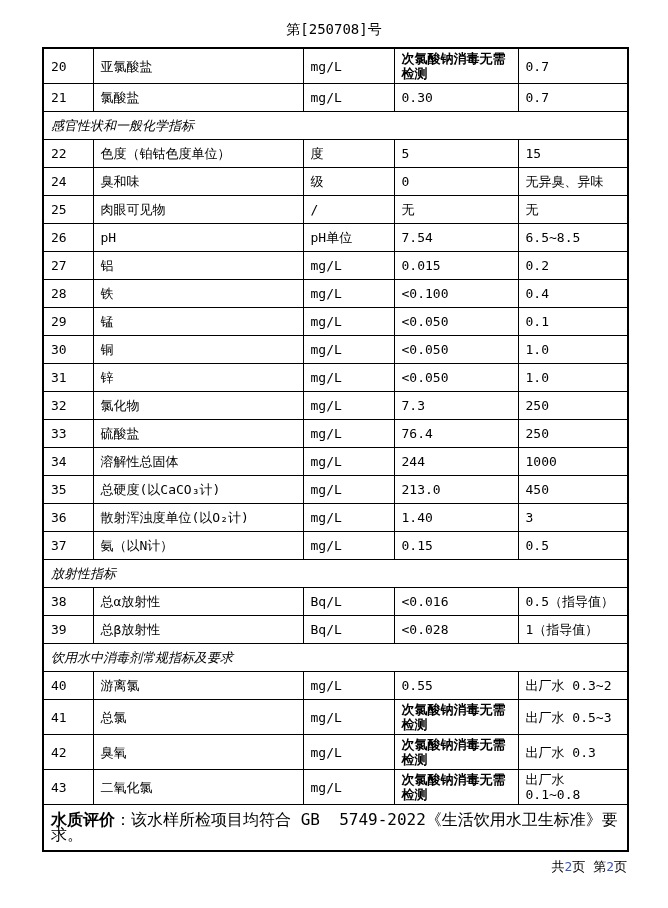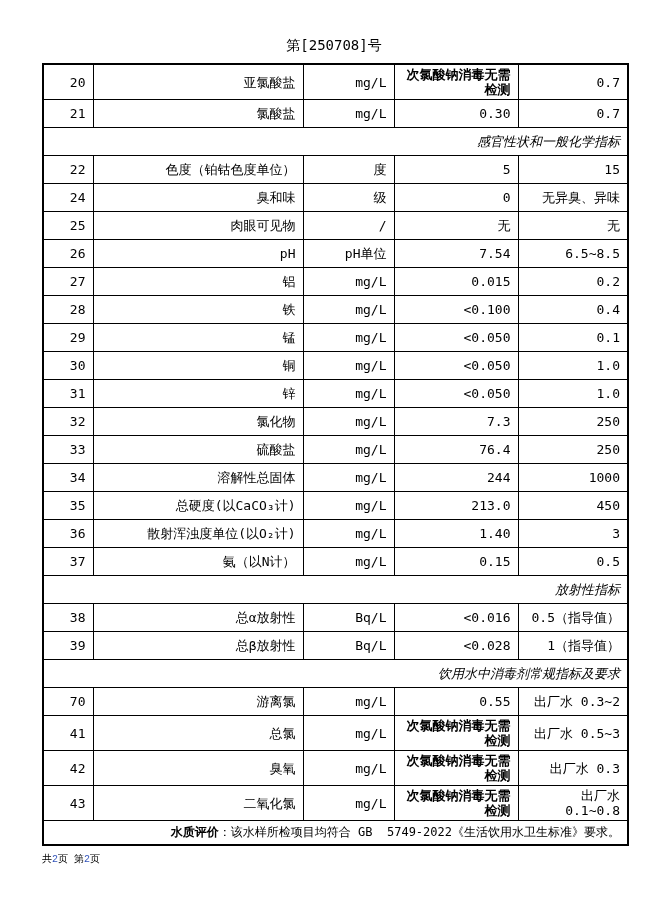--- a/index.html
+++ b/index.html
@@ -6,31 +6,30 @@
   html, body {
     margin: 0; padding: 0;
     background: #ffffff;
     width: 668px; height: 908px;
     font-family: "DejaVu Sans Mono", "DejaVu Sans", "Liberation Sans", monospace, sans-serif;
     color: #000000;
   }
   .page { width: 668px; height: 908px; overflow: hidden; }
   .doc-number {
     text-align: center;
-    padding-top: 36px;
+    padding-top: 20px;
     font-size: 14px;
     line-height: 18px;
   }
   table.report {
     border-collapse: collapse;
     table-layout: fixed;
     width: 585px;
     margin: 9px 0 0 42px;
     border: 2px solid #000;
-    text-align: right;
   }
   table.report td {
     border: 1px solid #000;
     font-size: 13px;
     padding: 2px 7px;
     height: 28px;
     vertical-align: middle;
     overflow: hidden;
     white-space: pre-wrap;
     line-height: 15px;
@@ -45,31 +44,30 @@
     font-size: 13px;
     font-style: italic;
   }
   td.note-cell {
     font-size: 11px;
     font-weight: bold;
     padding: 2px 3px;
     letter-spacing: 0px;
   }
   tr.eval-row td {
-    height: 24px;
-    font-size: 12px;
+    height: 46px;
+    font-size: 16px;
   }
   .eval-label { font-weight: bold; }
   .page-footer {
     width: 585px;
     margin-left: 42px;
-    text-align: left;
+    text-align: right;
     margin-top: 6px;
-    font-size: 10px;
-    font-family: Liberation Mono, monospace;
+    font-size: 13px;
   }
   .page-num { }
 </style>
 </head>
 <body>
 
 <div class="page">
 
   <div class="doc-number">第[250708]号</div>
 
@@ -211,21 +209,21 @@
           <td class="col-no">39</td>
           <td class="col-item">总β放射性</td>
           <td class="col-unit">Bq/L</td>
           <td class="col-result">&lt;0.028</td>
           <td class="col-limit">1（指导值）</td>
         </tr>
         <tr class="section-row">
           <td class="col-section" colspan="5">饮用水中消毒剂常规指标及要求</td>
         </tr>
         <tr class="data-row">
-          <td class="col-no">70</td>
+          <td class="col-no">40</td>
           <td class="col-item">游离氯</td>
           <td class="col-unit">mg/L</td>
           <td class="col-result">0.55</td>
           <td class="col-limit">出厂水 0.3~2</td>
         </tr>
         <tr class="data-row">
           <td class="col-no">41</td>
           <td class="col-item">总氯</td>
           <td class="col-unit">mg/L</td>
           <td class="col-result note-cell">次氯酸钠消毒无需检测</td>

